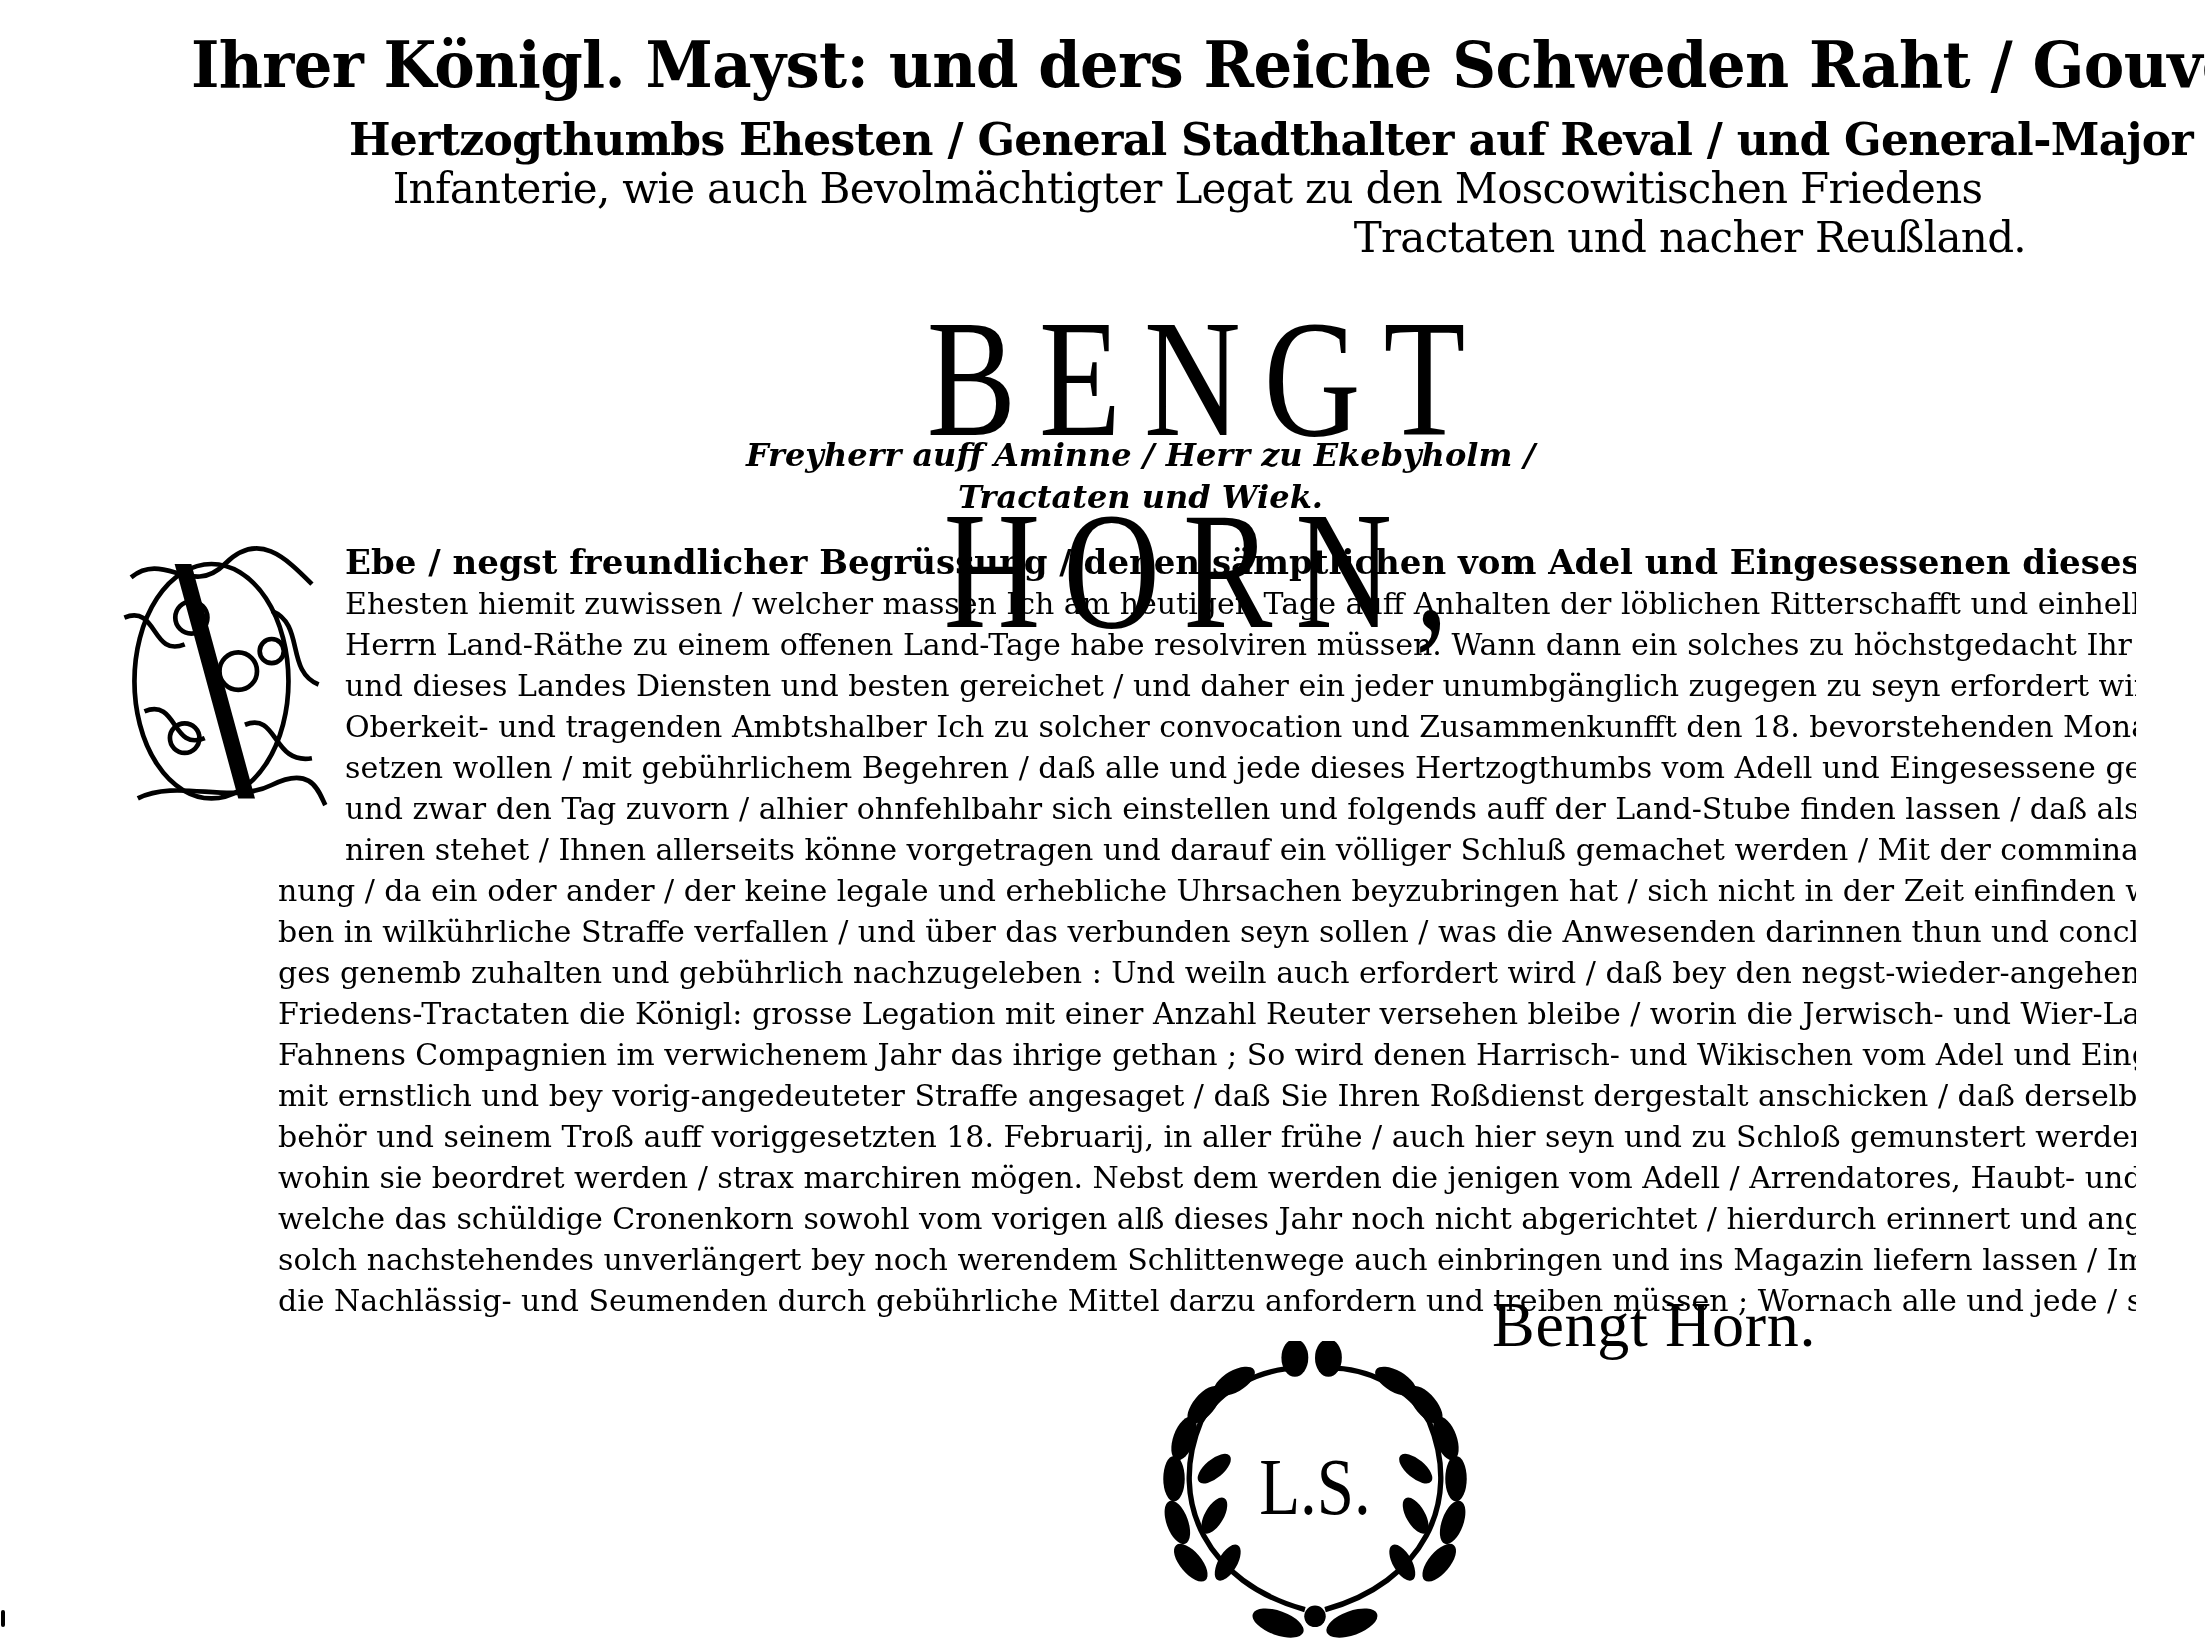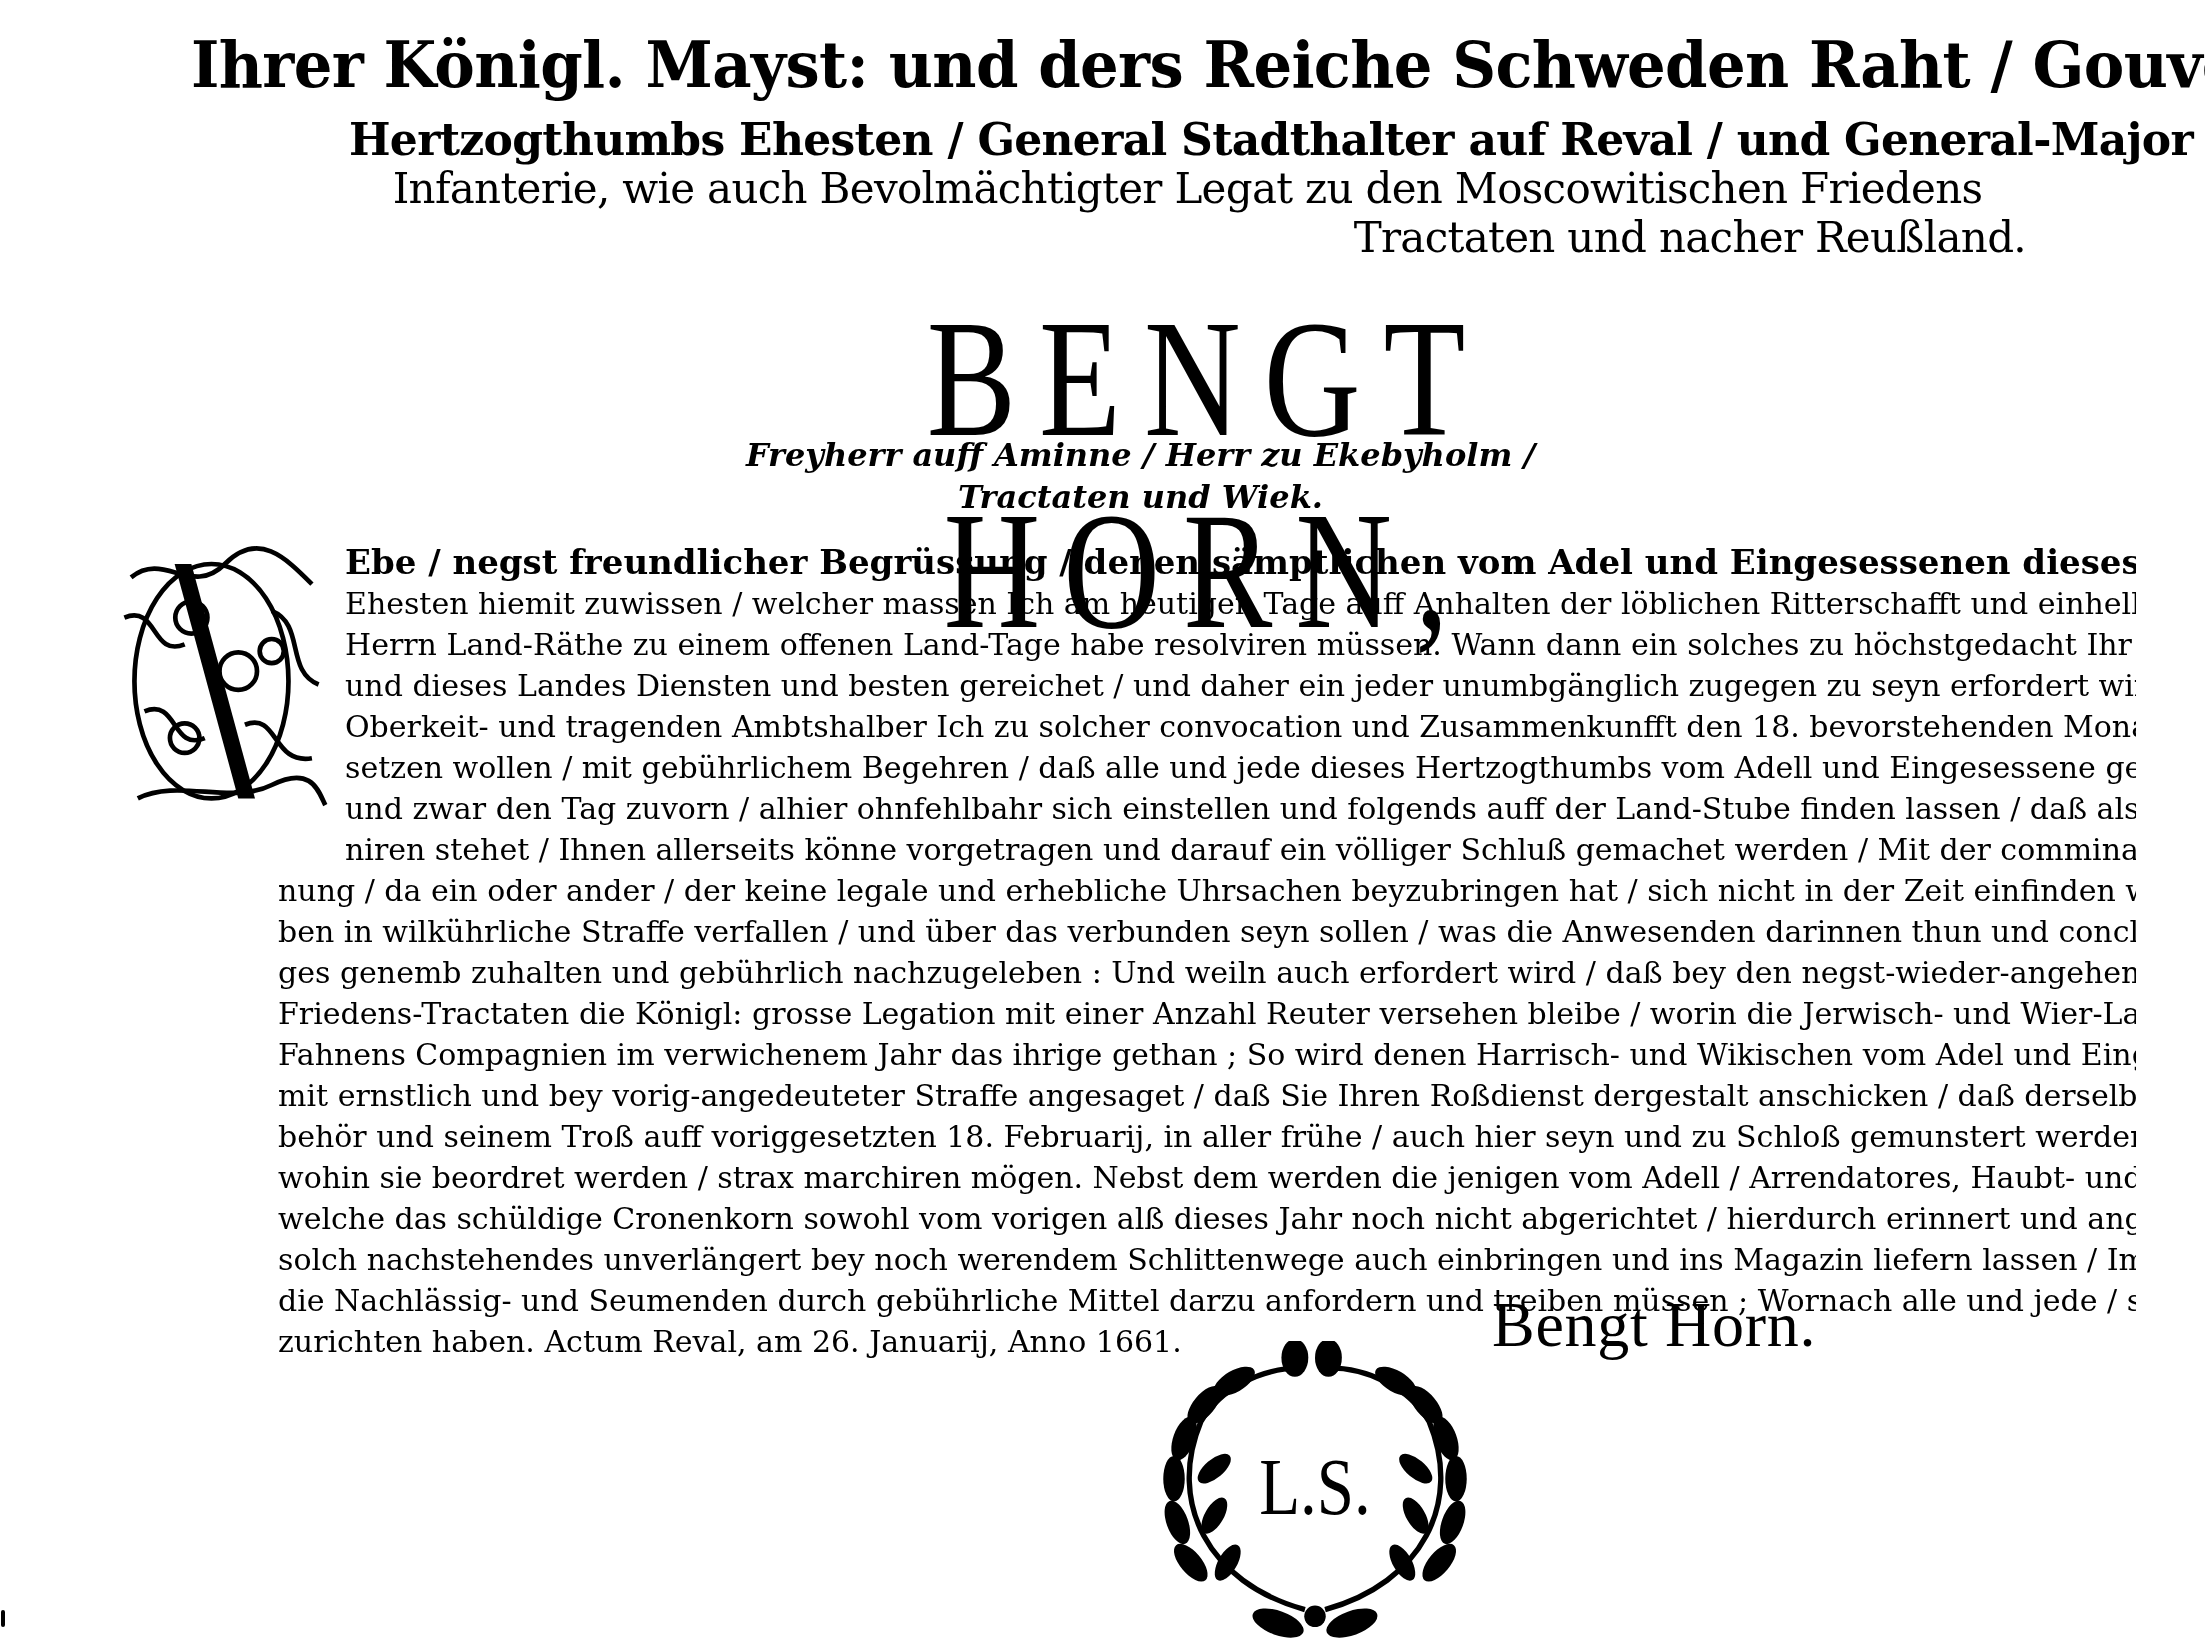--- a/index.html
+++ b/index.html
@@ -200,21 +200,20 @@
     <span class="body-line">ben in wilkührliche Straffe verfallen / und über das verbunden seyn sollen / was die Anwesenden darinnen thun und concludiren werden / selbi-</span>
     <span class="body-line">ges genemb zuhalten und gebührlich nachzugeleben :   Und weiln auch erfordert wird / daß bey den negst-wieder-angehenden Moscowitischen</span>
     <span class="body-line">Friedens-Tractaten die Königl: grosse Legation mit einer Anzahl Reuter versehen bleibe / worin die Jerwisch- und Wier-Landischen Ritter-</span>
     <span class="body-line">Fahnens Compagnien im verwichenem Jahr das ihrige gethan ;   So wird denen Harrisch- und Wikischen vom Adel und Eingesessenen hie-</span>
     <span class="body-line">mit ernstlich und bey vorig-angedeuteter Straffe angesaget / daß Sie Ihren Roßdienst dergestalt anschicken / daß derselbige mit tauglichem Zu-</span>
     <span class="body-line">behör und seinem Troß auff voriggesetzten 18. Februarij, in aller frühe / auch hier seyn und zu Schloß gemunstert werden könne / und darauff /</span>
     <span class="body-line">wohin sie beordret werden / strax marchiren mögen.   Nebst dem werden die jenigen vom Adell / Arrendatores, Haubt- und Ambt-Leute /</span>
     <span class="body-line">welche das schüldige Cronenkorn sowohl vom vorigen alß dieses Jahr noch nicht abgerichtet / hierdurch erinnert und angemahnet / daß Sie</span>
     <span class="body-line">solch nachstehendes unverlängert bey noch werendem Schlittenwege auch einbringen und ins Magazin liefern lassen / Im wiedrigen wird man</span>
     <span class="body-line">die Nachlässig- und Seumenden durch gebührliche Mittel darzu anfordern und treiben müssen ;   Wornach alle und jede / so es angehet / sich</span>
-    <span class="body-line last">zurichten haben.      Actum Reval, am 26. Januarij,  Anno 1661.</span>
   </div>
 
   <div class="signature">Bengt Horn.</div>
 
   <div class="seal">
     <svg width="376" height="309" viewBox="0 0 560 460">
       <g fill="none" stroke="#000" stroke-width="8">
         <path d="M265 400 C 120 360, 60 240, 110 120 C 140 70, 200 40, 260 40"></path>
         <path d="M295 400 C 440 360, 500 240, 450 120 C 420 70, 360 40, 300 40"></path>
       </g>

